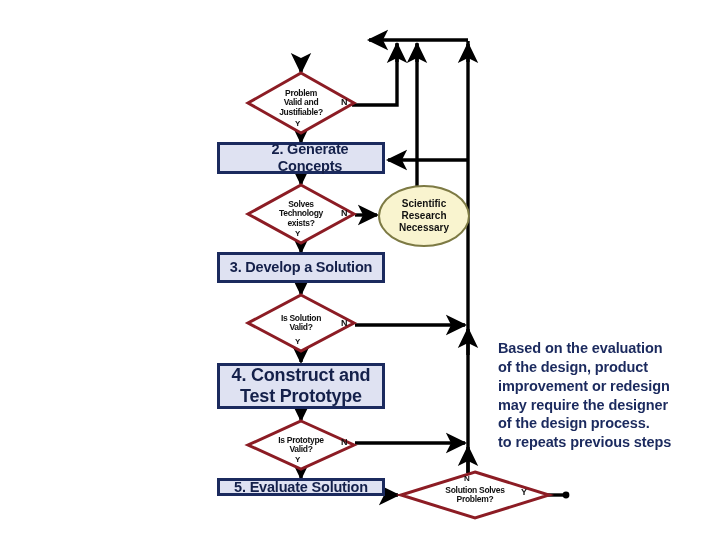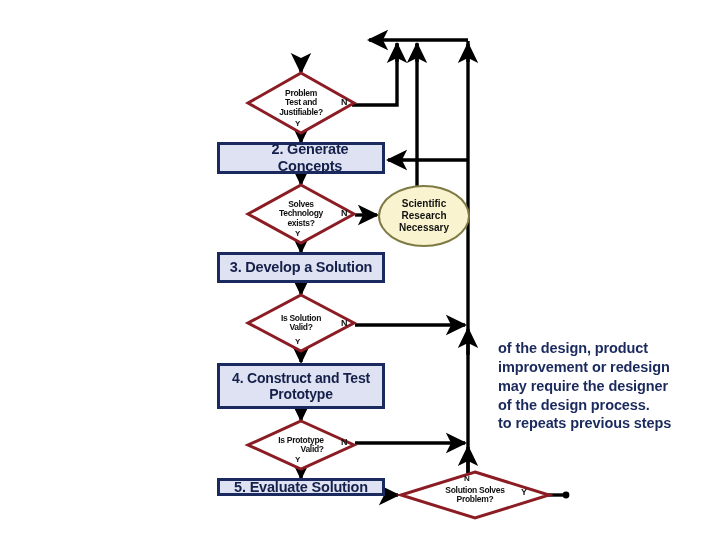--- a/index.html
+++ b/index.html
@@ -172,36 +172,36 @@
 
 
   <div class="pbox" style="left:217px; top:142px; width:168px; height:32px; font-size:14.5px;padding-left:18px;">
     <span>2. Generate Concepts</span>
   </div>
 
   <div class="pbox" style="left:217px; top:252px; width:168px; height:31px; font-size:14.5px;">
     <span>3. Develop a Solution</span>
   </div>
 
-  <div class="pbox" style="left:217px; top:363px; width:168px; height:46px; font-size:14px; padding:16px 6px;">
+  <div class="pbox" style="left:217px; top:363px; width:168px; height:46px; font-size:18px; padding:16px 6px;">
     <span>4. Construct and Test Prototype</span>
   </div>
 
   <div class="pbox" style="left:217px; top:478px; width:168px; height:18px; font-size:14.5px;">
     <span>5. Evaluate Solution</span>
   </div>
 
   <div class="dia" style="left:247px; top:72px; width:108px; height:62px;">
     <svg width="108" height="62" viewBox="0 0 108 62" xmlns="http://www.w3.org/2000/svg">
       <polygon points="54,1 107,31 54,61 1,31" fill="#ffffff" stroke="#8c1c24" stroke-width="3"></polygon>
     </svg>
     <div class="dtext" style="font-size:8.5px;">
       <div>
         <div>Problem</div>
-        <div>Test and</div>
+        <div>Valid and</div>
         <div>Justifiable?</div>
       </div>
     </div>
   </div>
   <span class="blabel" style="left:341px; top:97px; font-size:9px;">N</span>
   <span class="blabel" style="left:295px; top:119px; font-size:8px;">Y</span>
 
   <div class="dia" style="left:247px; top:184px; width:108px; height:60px;">
     <svg width="108" height="60" viewBox="0 0 108 60" xmlns="http://www.w3.org/2000/svg">
       <polygon points="54,1 107,30 54,59 1,30" fill="#ffffff" stroke="#8c1c24" stroke-width="3"></polygon>
@@ -228,21 +228,21 @@
       </div>
     </div>
   </div>
   <span class="blabel" style="left:341px; top:318px; font-size:9px;">N</span>
   <span class="blabel" style="left:295px; top:337px; font-size:8px;">Y</span>
 
   <div class="dia" style="left:247px; top:420px; width:108px; height:50px;">
     <svg width="108" height="50" viewBox="0 0 108 50" xmlns="http://www.w3.org/2000/svg">
       <polygon points="54,1 107,25 54,49 1,25" fill="#ffffff" stroke="#8c1c24" stroke-width="3"></polygon>
     </svg>
-    <div class="dtext" style="font-size:8.5px;text-align:right;">
+    <div class="dtext" style="font-size:8.5px;">
       <div>
         <div>Is Prototype</div>
         <div>Valid?</div>
       </div>
     </div>
   </div>
   <span class="blabel" style="left:341px; top:437px; font-size:9px;">N</span>
   <span class="blabel" style="left:295px; top:455px; font-size:8px;">Y</span>
 
   <div class="dia" style="left:400px; top:471px; width:150px; height:48px;">
@@ -261,20 +261,21 @@
 
   <div class="ellip" style="left:378px; top:185px; width:92px; height:62px; font-size:10px;align-items:center;">
     <div>
       <div>Scientific</div>
       <div>Research</div>
       <div>Necessary</div>
     </div>
   </div>
 
   <div id="caption" style="left:498px; top:339px; width:214px; font-size:14.5px;">
+    <div>Based on the evaluation</div>
     <div>of the design, product</div>
     <div>improvement or redesign</div>
     <div>may require the designer</div>
     <div>of the design process.</div>
     <div>to repeats previous steps</div>
   </div>
 
 </div>
 
 </body></html>

